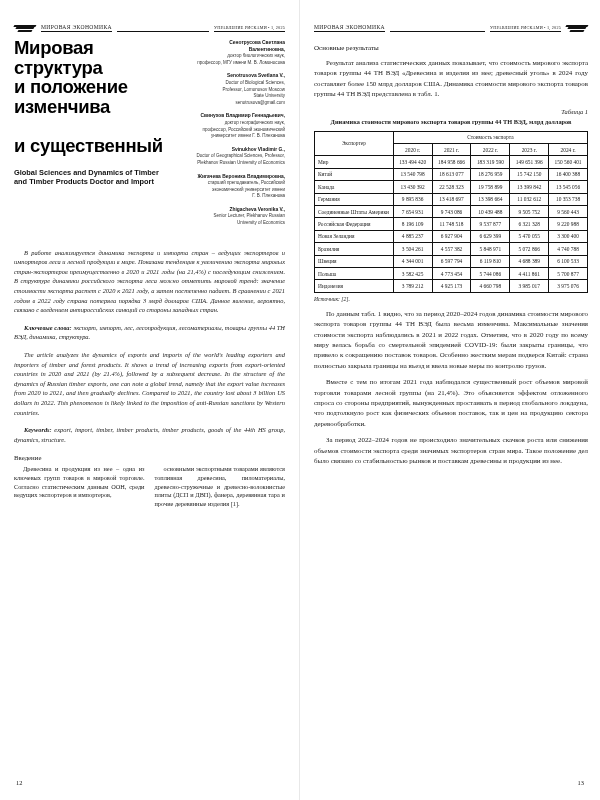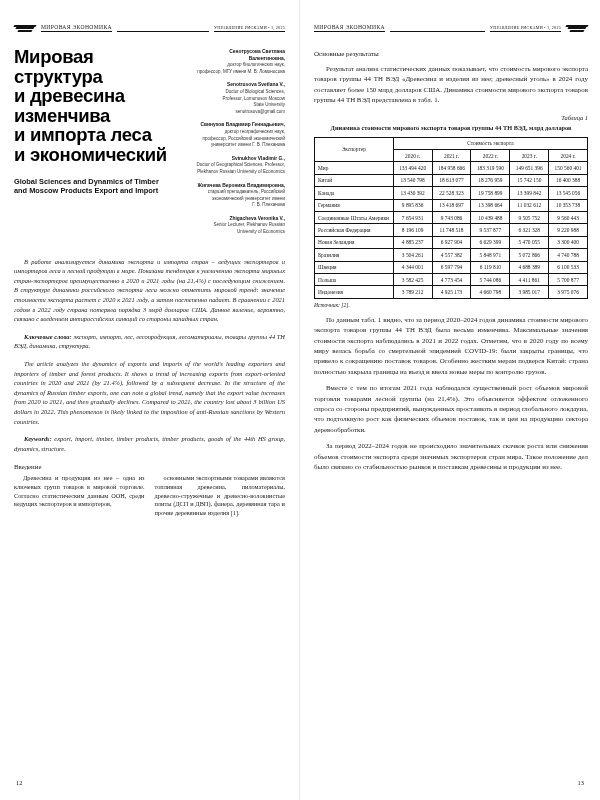--- a/index.html
+++ b/index.html
@@ -21,21 +21,21 @@
   .rh-mark i:nth-child(1){top:0;width:22px;}
   .rh-mark i:nth-child(2){top:2.6px;width:18px;left:2px;}
   .rh-mark i:nth-child(3){top:5.2px;width:14px;left:4px;}
   .rh-title{font-size:5.6px;letter-spacing:.35px;text-transform:uppercase;white-space:nowrap;
             border-bottom:.8px solid #111;padding-bottom:1px;}
   .rh-rule{flex:1 1 auto;border-bottom:.8px solid #111;height:7px;}
   .rh-journal{font-size:4.2px;letter-spacing:.2px;text-transform:uppercase;white-space:nowrap;
               border-bottom:.8px solid #111;padding-bottom:1px;color:#222;}
 
   
-  .head-grid{display:flex;gap:8px;margin-top:13px;justify-content:center;}
+  .head-grid{display:flex;gap:8px;margin-top:4px;justify-content:center;}
   .title-col{flex:0 0 172px;}
   .authors-col{flex:1 1 auto;text-align:right;padding-top:2px;}
   h1.main-title{
     font-family:"Liberation Sans",sans-serif;
     font-weight:bold;font-size:18.5px;line-height:19.5px;margin:0;letter-spacing:-.3px;color:#000;
   }
   .subtitle-en{
     font-family:"Liberation Sans",sans-serif;font-weight:bold;
     font-size:7.4px;line-height:9.4px;margin-top:13px;color:#111;
   }
@@ -49,21 +49,21 @@
   .abs-p{font-style:italic;font-size:6.4px;line-height:9.6px;text-align:justify;text-indent:10px;margin:0 0 8px 0;}
   .kw{font-style:italic;font-size:6.4px;line-height:9.6px;text-align:justify;text-indent:10px;margin:0 0 8px 0;}
   .kw b{font-style:italic;font-weight:bold;}
 
   
   .sec-head{font-size:6.8px;margin:10px 0 4px 0;}
   .cols2{column-count:2;column-gap:10px;}
   .body-p{font-size:6.3px;line-height:8.6px;text-align:justify;text-indent:9px;margin:0 0 1px 0;}
 
   
-  .r-sec{font-size:7px;margin:16px 0 6px 0;color:#111;}
+  .r-sec{font-size:7px;margin:10px 0 6px 0;color:#111;}
   .r-p{font-size:6.9px;line-height:10.4px;text-align:justify;text-indent:12px;margin:0 0 6px 0;}
   .tab-num{font-style:italic;font-size:6.4px;text-align:right;margin:8px 0 3px 0;}
   .tab-cap{font-weight:bold;font-size:6.3px;text-align:center;line-height:8px;margin:0 0 5px 0;}
 
   table.data{width:100%;border-collapse:collapse;table-layout:fixed;}
   table.data th,table.data td{border:.7px solid #111;padding:2.6px 2px;font-size:5.4px;line-height:6.2px;}
   table.data th{text-align:center;font-weight:normal;}
   table.data td.exp{text-align:left;padding-left:3px;}
   table.data td.num{text-align:center;}
   .src{font-style:italic;font-size:5.6px;margin-top:3px;}
@@ -87,28 +87,28 @@
         </span>
       <span class="rh-title">МИРОВАЯ ЭКОНОМИКА</span>
       <span class="rh-rule"></span>
       <span class="rh-journal">УПРАВЛЕНИЕ РИСКАМИ • 1, 2025</span>
     </div>
 
     <div class="head-grid">
       <div class="title-col">
         <h1 class="main-title">
           <span>Мировая структура</span><br>
-          <span>и древесина</span><br>
+          <span>и положение</span><br>
           <span>изменчива</span><br>
-          <span>и импорта леса</span><br>
-          <span>и экономический</span>
+          <br>
+          <span>и существенный</span>
         </h1>
         <div class="subtitle-en">
           <span>Global Sciences and Dynamics of Timber</span><br>
-          <span>and Moscow Products Export and Import</span>
+          <span>and Timber Products Doctor and Import</span>
         </div>
       </div>
 
       <div class="authors-col">
 
         <div class="auth-block">
           <span class="auth-name">Сенотрусова Светлана Валентиновна,</span>
           <span class="auth-line">доктор биологических наук,</span>
           <span class="auth-line">профессор, МГУ имени М. В. Ломоносова</span>
         </div>

